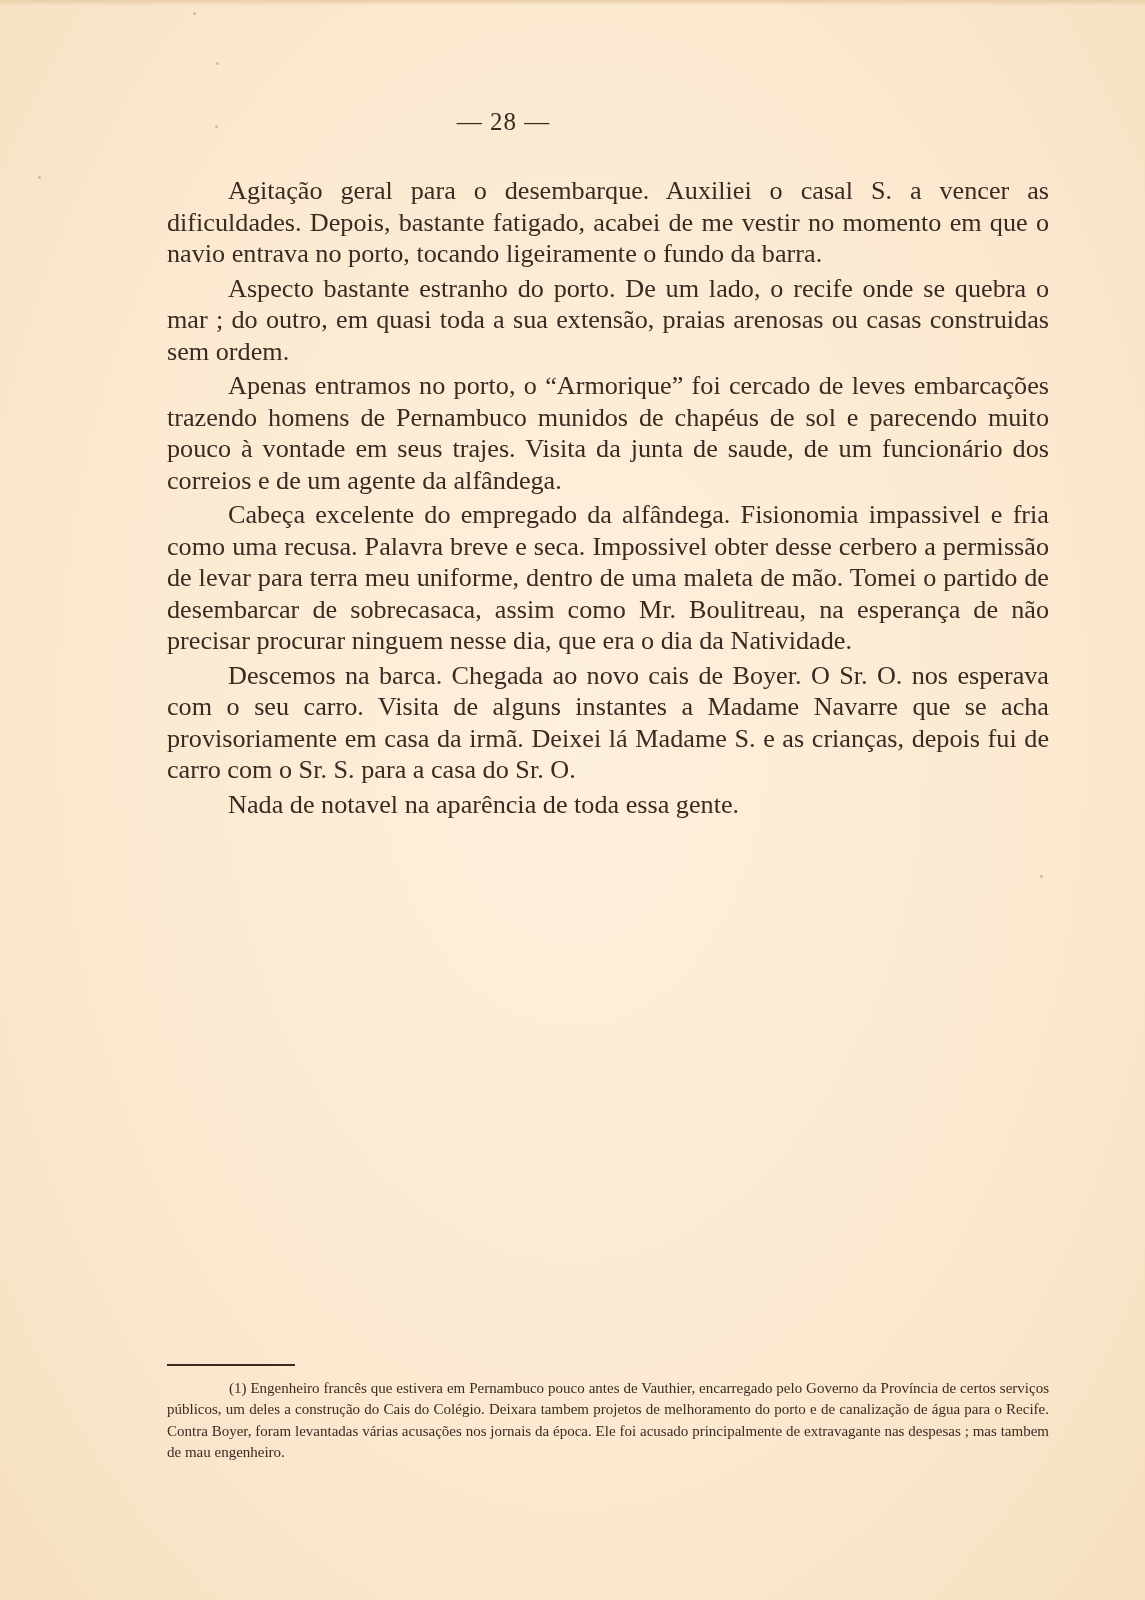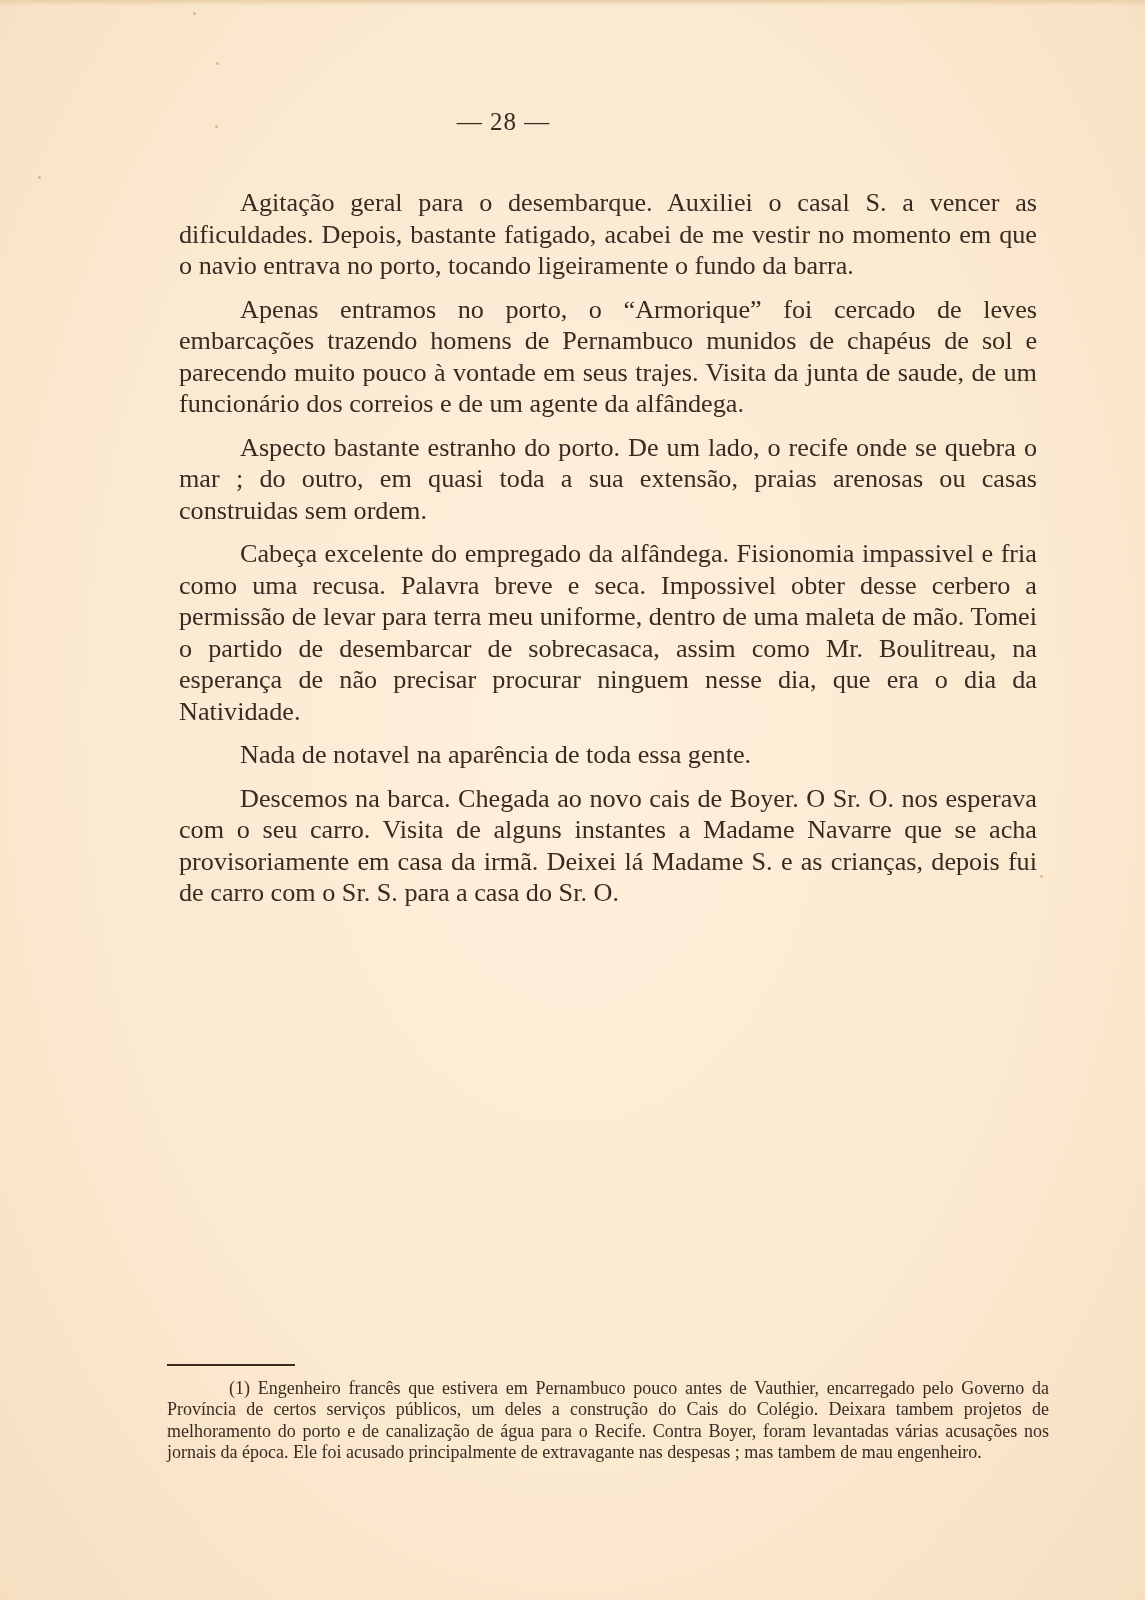--- a/index.html
+++ b/index.html
@@ -29,38 +29,38 @@
     .body-text {
       position: absolute;
       left: 167px;
       top: 175px;
       width: 882px;
       font-size: 26.2px;
       line-height: 31.5px;
       text-align: justify;
     }
     .body-text p {
-      margin: 12px;
+      margin: 0;
       text-indent: 61px;
     }
     .body-text p.spaced { margin-top: 3px; }
     .footnote-rule {
       position: absolute;
       left: 167px;
       top: 1364px;
       width: 128px;
       height: 2px;
       background: #3b2a22;
     }
     .footnotes {
       position: absolute;
       left: 167px;
       top: 1378px;
       width: 882px;
-      font-size: 18px;
+      font-size: 15px;
       line-height: 21.3px;
       text-align: justify;
     }
     .footnotes p { margin: 0; text-indent: 62px; }
     .speck {
       position: absolute; width: 3px; height: 3px; border-radius: 50%;
       background: #c9a57a; opacity: 0.7;
     }
   </style>
 </head>
@@ -71,24 +71,24 @@
 <span class="speck" style="left:193px;top:12px;"></span>
 <span class="speck" style="left:216px;top:62px;"></span>
 <span class="speck" style="left:215px;top:125px;"></span>
 <span class="speck" style="left:38px;top:176px;"></span>
 <span class="speck" style="left:1040px;top:875px;"></span>
 
 <div class="page-number">— 28 —</div>
 
 <div class="body-text">
   <p>Agitação geral para o desembarque.  Auxiliei o casal S. a vencer as dificuldades.  Depois, bastante fatigado, acabei de me vestir no momento em que o navio entrava no porto, tocando ligeiramente o fundo da barra.</p>
+  <p class="spaced">Aspecto bastante estranho do porto.  De um lado, o recife onde se quebra o mar ;  do outro, em quasi toda a sua extensão, praias arenosas ou casas construidas sem ordem.</p>
   <p class="spaced">Apenas entramos no porto, o “Armorique” foi cercado de leves embarcações trazendo homens de Pernambuco munidos de chapéus de sol e parecendo muito pouco à vontade em seus trajes.  Visita da junta de saude, de um funcionário dos correios e de um agente da alfândega.</p>
-  <p class="spaced">Aspecto bastante estranho do porto.  De um lado, o recife onde se quebra o mar ;  do outro, em quasi toda a sua extensão, praias arenosas ou casas construidas sem ordem.</p>
   <p class="spaced">Cabeça excelente do empregado da alfândega.  Fisionomia impassivel e fria como uma recusa.  Palavra breve e seca.  Impossivel obter desse cerbero a permissão de levar para terra meu uniforme, dentro de uma maleta de mão.  Tomei o partido de desembarcar de sobrecasaca, assim como Mr. Boulitreau, na esperança de não precisar procurar ninguem nesse dia, que era o dia da Natividade.</p>
+  <p class="spaced">Descemos na barca.  Chegada ao novo cais de Boyer.  O Sr. O. nos esperava com o seu carro.  Visita de alguns instantes a Madame Navarre que se acha provisoriamente em casa da irmã. Deixei lá Madame S. e as crianças, depois fui de carro com o Sr. S. para a casa do Sr. O.</p>
   <p class="spaced">Nada de notavel na aparência de toda essa gente.</p>
-  <p class="spaced">Descemos na barca.  Chegada ao novo cais de Boyer.  O Sr. O. nos esperava com o seu carro.  Visita de alguns instantes a Madame Navarre que se acha provisoriamente em casa da irmã. Deixei lá Madame S. e as crianças, depois fui de carro com o Sr. S. para a casa do Sr. O.</p>
 </div>
 
 <div class="footnote-rule"></div>
 
 <div class="footnotes">
   <p>(1)  Engenheiro francês que estivera em Pernambuco pouco antes de Vauthier, encarregado pelo Governo da Província de certos serviços públicos, um deles a construção do Cais do Colégio.  Deixara tambem projetos de melhoramento do porto e de canalização de água para o Recife.  Contra Boyer, foram levantadas várias acusações nos jornais da época.  Ele foi acusado principalmente de extravagante nas despesas ;  mas tambem de mau engenheiro.</p>
 </div>
 
 </body></html>

